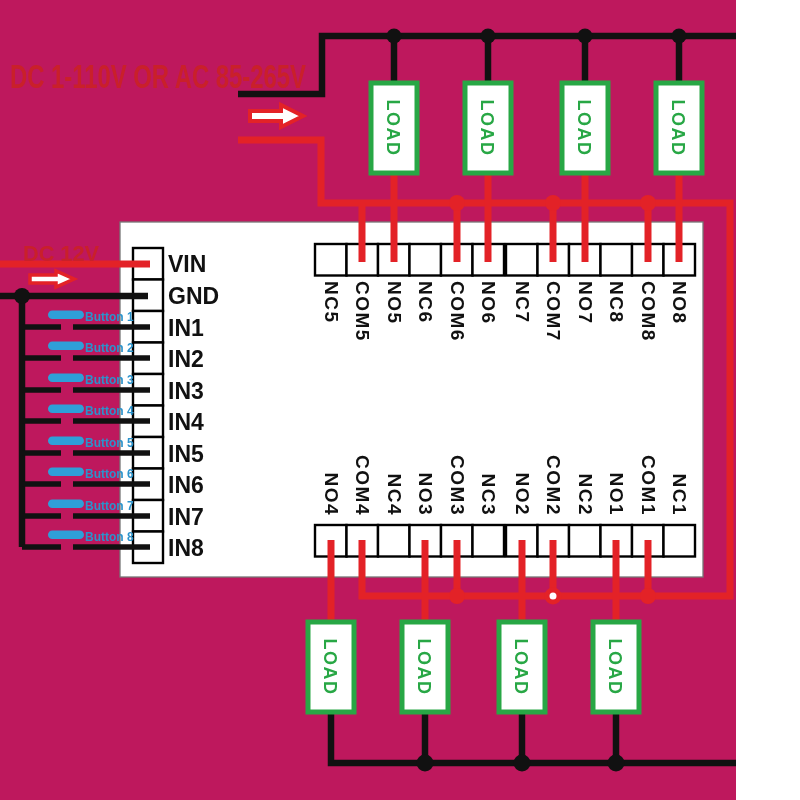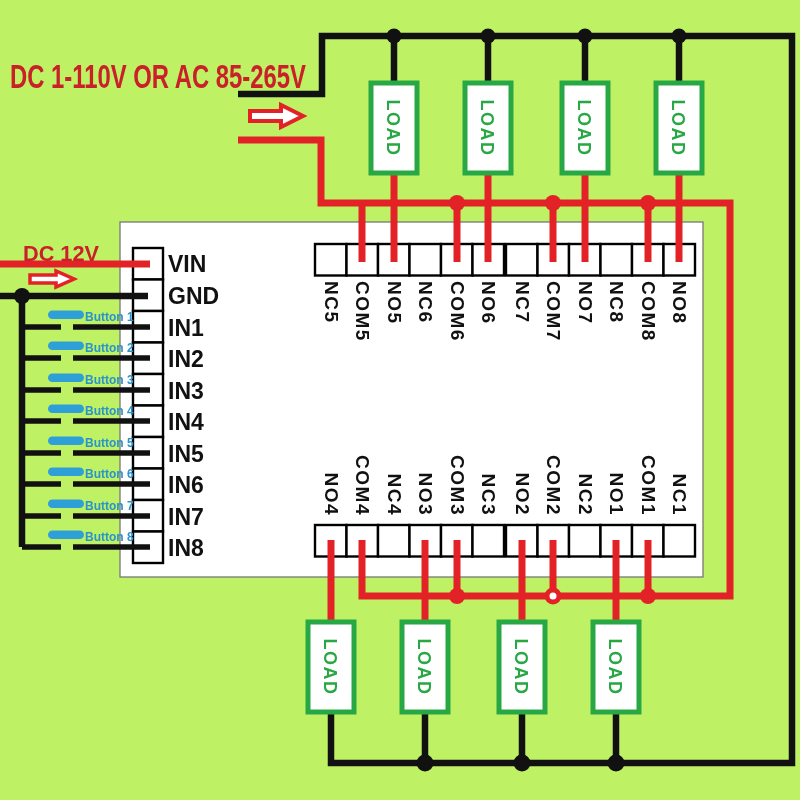--- a/index.html
+++ b/index.html
@@ -1,16 +1,16 @@
 <!DOCTYPE html>
 <html><head>
 <meta charset="utf-8">
 <style>
   html,body{margin:0;padding:0;background:#fff}
-  .stage{position:relative;width:800px;height:800px;background:#bef264;overflow:hidden}
+  .stage{position:relative;width:736px;height:800px;background:#be185d;overflow:hidden}
   svg{display:block}
   svg text{font-family:"Liberation Sans","DejaVu Sans",sans-serif;font-weight:bold}
   .wb{stroke:#111;stroke-width:6.5;fill:none}
   .wb5{stroke:#111;stroke-width:5.5;fill:none}
   .wr{stroke:#e32227;stroke-width:7;fill:none}
   .board{fill:#fff;stroke:#777;stroke-width:1.3}
   .term{fill:#fff;stroke:#000;stroke-width:2.4}
   .loadbox{fill:#fff;stroke:#28a745;stroke-width:5}
   .db{fill:#111}
   .dr{fill:#e32227}

